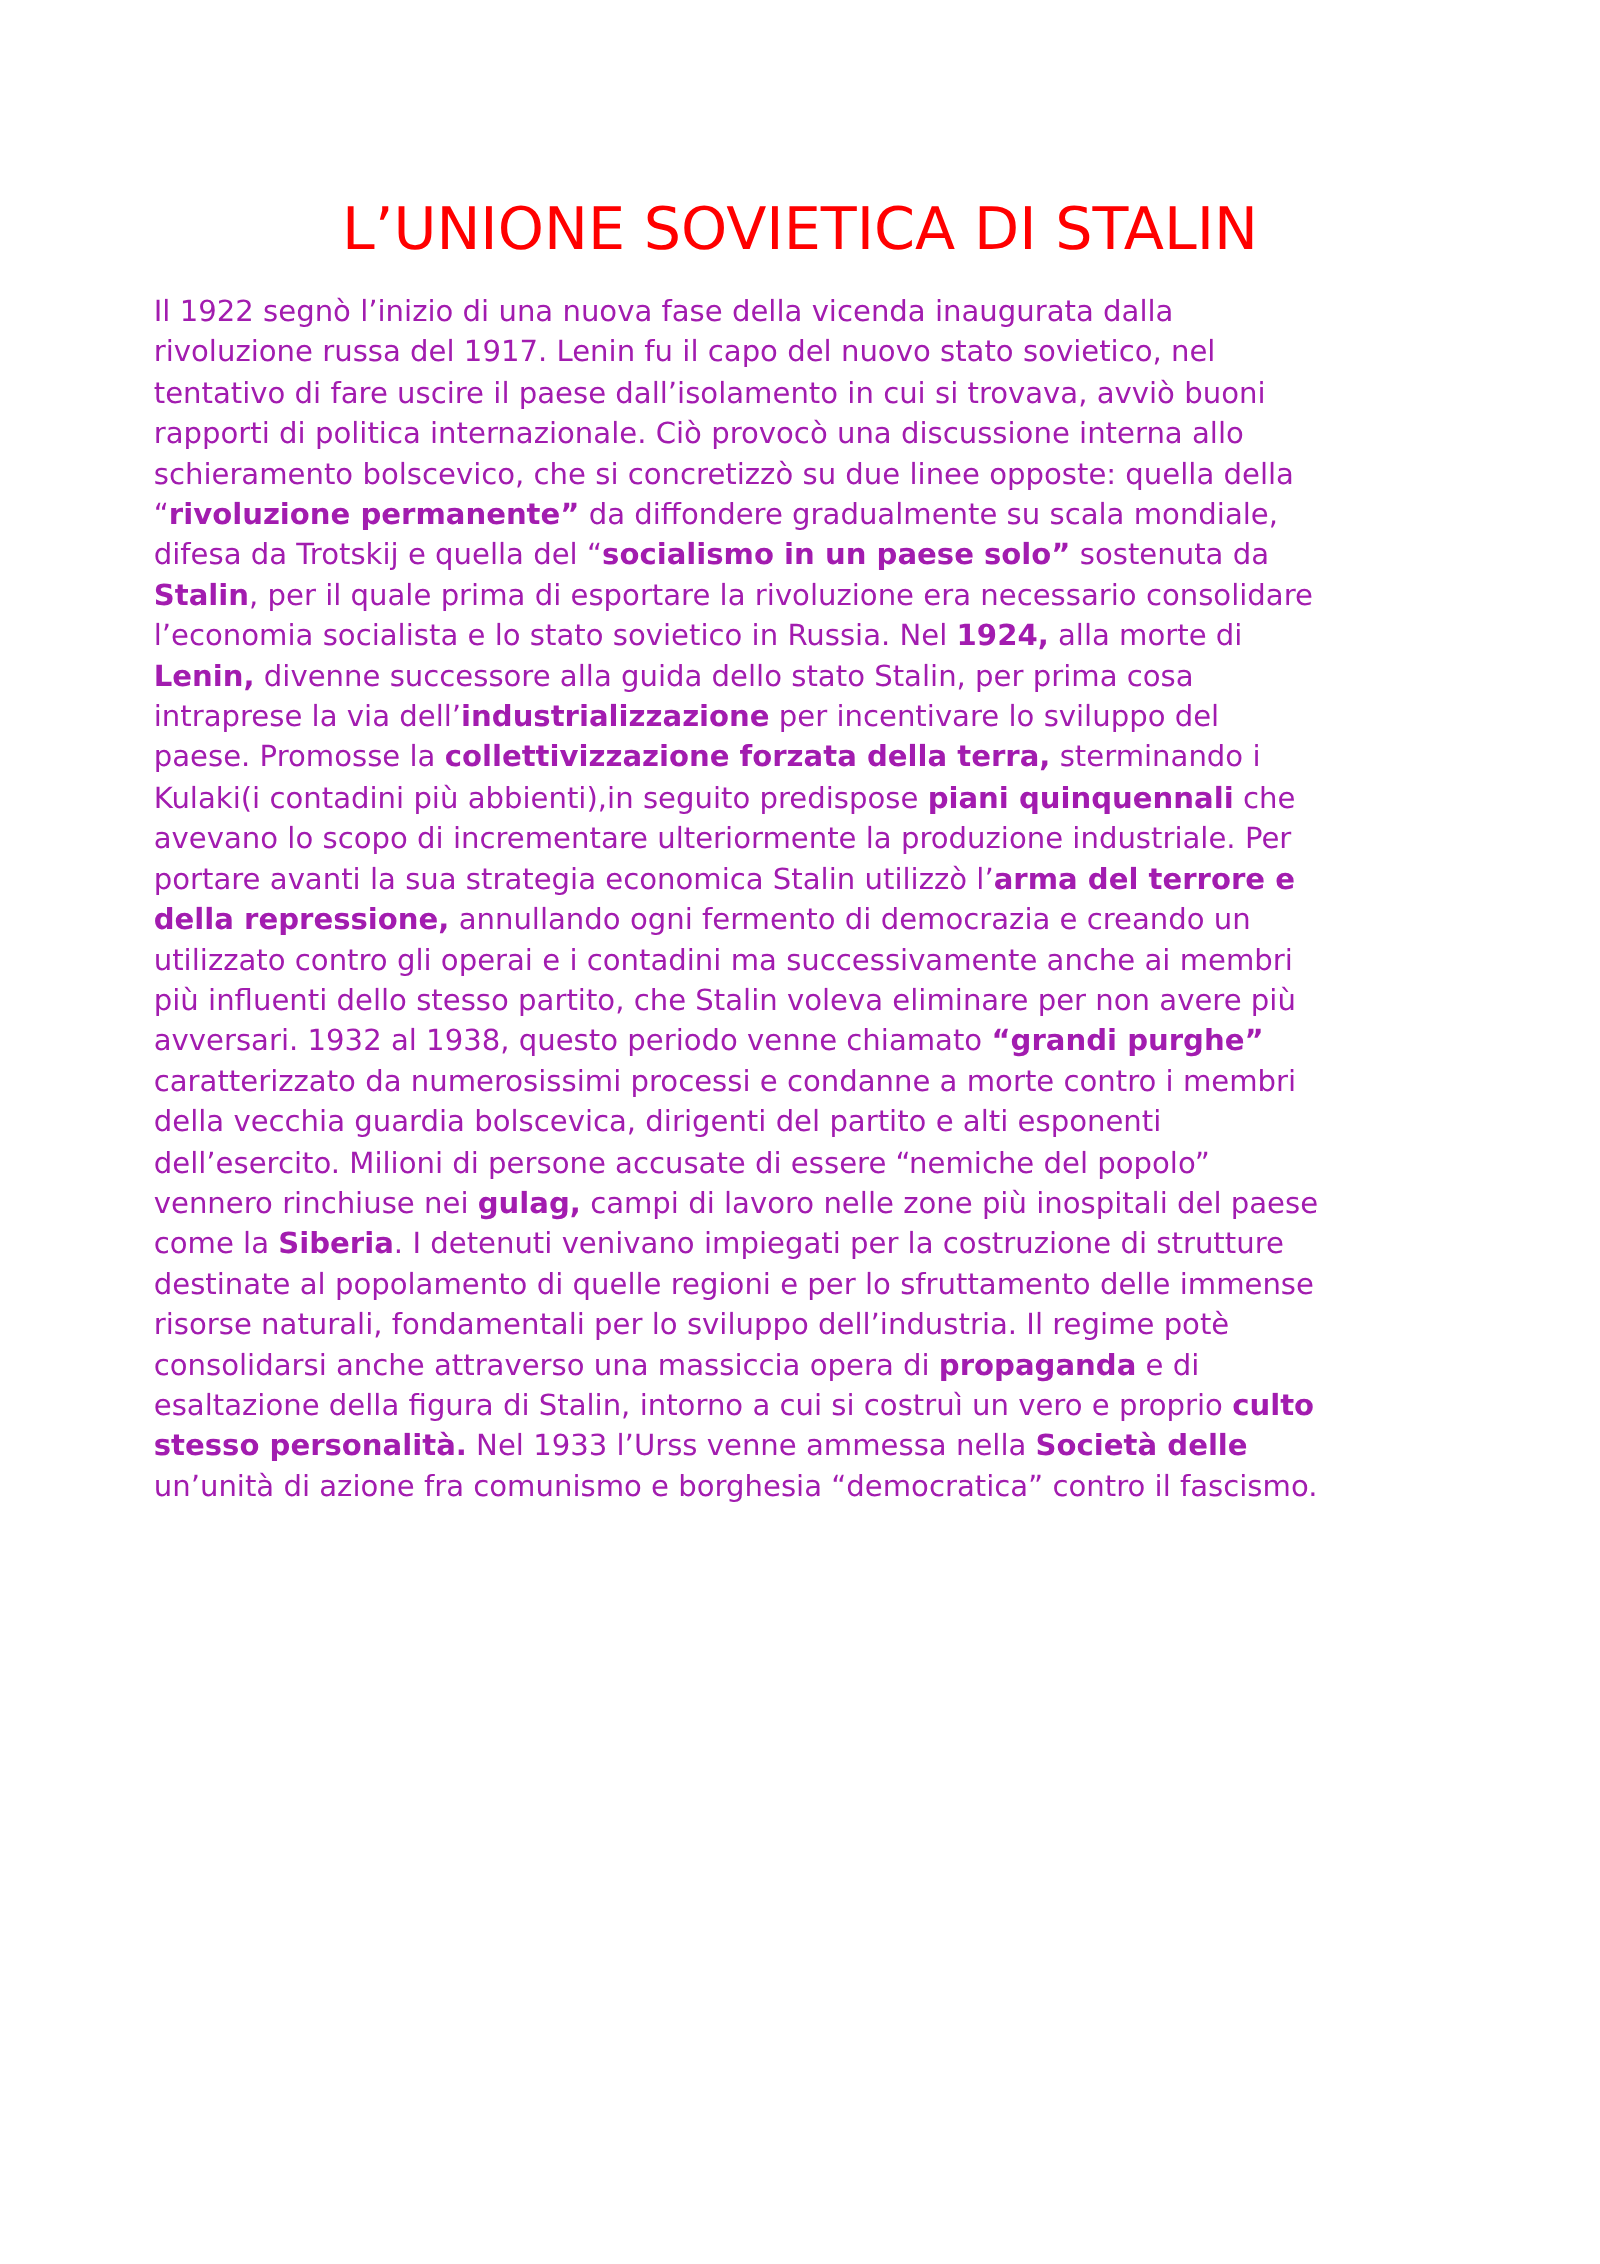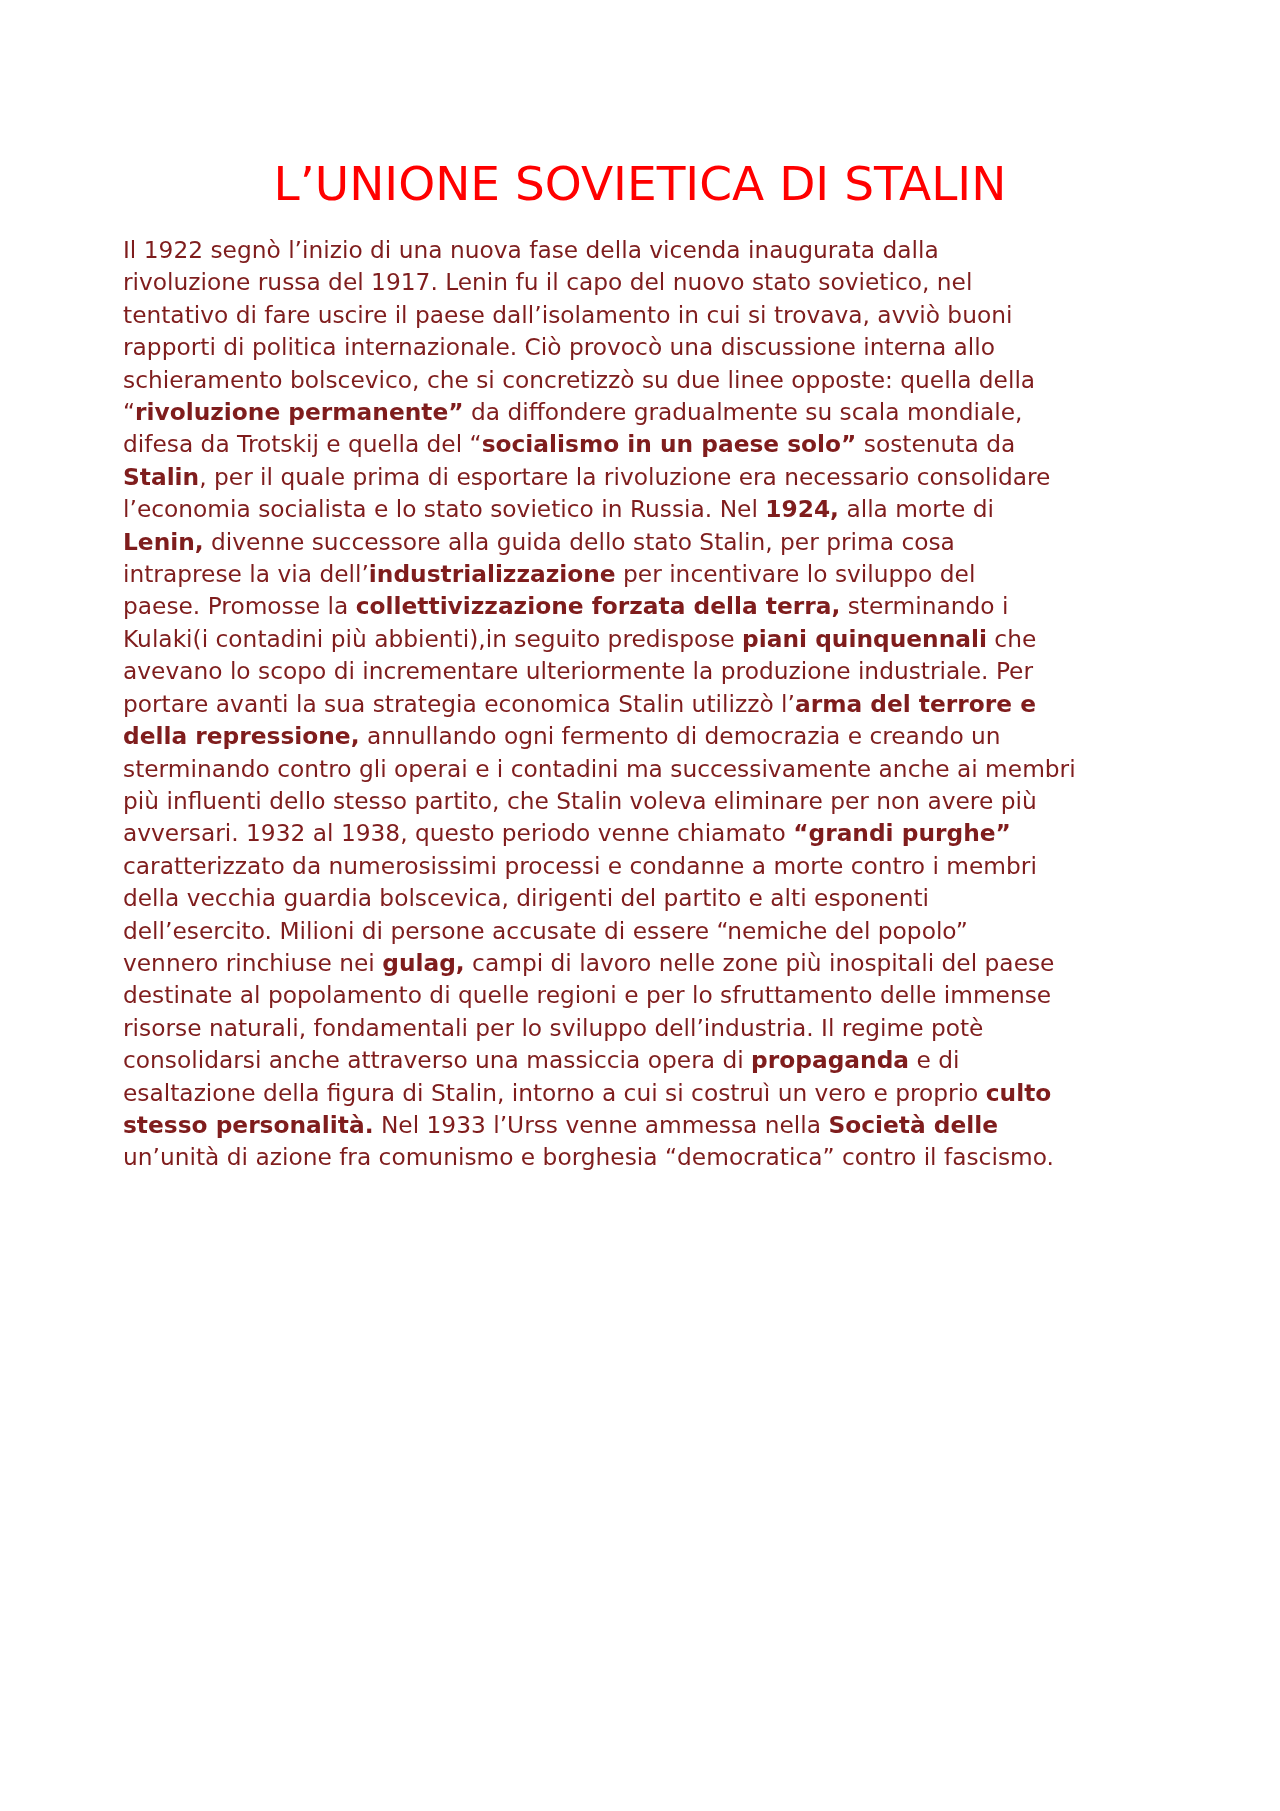--- a/index.html
+++ b/index.html
@@ -5,21 +5,21 @@
   html, body { margin: 0; padding: 0; background: #ffffff; }
   body { width: 1280px; height: 1811px; position: relative; overflow: hidden; }
   .page { position: absolute; left: 0; top: 0; width: 1036px; height: 1811px; background: #ffffff; }
   .title {
     position: absolute; left: 0; top: 154px; width: 1280px; text-align: center;
     font-family: "DejaVu Sans", sans-serif; font-size: 47px; color: #ff0000;
     line-height: 60px; letter-spacing: 0px; margin: 0; font-weight: normal;
   }
   .body-text {
     position: absolute; left: 123px; top: 234px; width: 1080px;
-    font-family: "DejaVu Sans", sans-serif; font-size: 23.3px; color: #7f1d1d;
+    font-family: "DejaVu Sans", sans-serif; font-size: 23.3px; color: #a21caf;
     line-height: 32.4px; margin: 0;
   }
   .line { display: block; white-space: nowrap; }
   b { font-weight: bold; }
 </style>
 </head>
 <body>
 
 <div class="page">
   <h1 class="title">L’UNIONE SOVIETICA DI STALIN</h1>
@@ -33,27 +33,28 @@
       <span class="line"><span>difesa da Trotskij e quella del “</span><b>socialismo in un paese solo”</b><span> sostenuta da</span></span>
       <span class="line"><b>Stalin</b><span>, per il quale prima di esportare la rivoluzione era necessario consolidare</span></span>
       <span class="line"><span>l’economia socialista e lo stato sovietico in Russia. Nel </span><b>1924,</b><span> alla morte di</span></span>
       <span class="line"><b>Lenin,</b><span> divenne successore alla guida dello stato Stalin, per prima cosa</span></span>
       <span class="line"><span>intraprese la via dell’</span><b>industrializzazione</b><span> per incentivare lo sviluppo del</span></span>
       <span class="line"><span>paese. Promosse la </span><b>collettivizzazione forzata della terra,</b><span> sterminando i</span></span>
       <span class="line"><span>Kulaki(i contadini più abbienti),in seguito predispose </span><b>piani quinquennali</b><span> che</span></span>
       <span class="line"><span>avevano lo scopo di incrementare ulteriormente la produzione industriale. Per</span></span>
       <span class="line"><span>portare avanti la sua strategia economica Stalin utilizzò l’</span><b>arma del terrore e</b></span>
       <span class="line"><b>della repressione,</b><span> annullando ogni fermento di democrazia e creando un</span></span>
-      <span class="line"><span>sterminando contro gli operai e i contadini ma successivamente anche ai membri</span></span>
+      <span class="line"><span>utilizzato contro gli operai e i contadini ma successivamente anche ai membri</span></span>
       <span class="line"><span>più influenti dello stesso partito, che Stalin voleva eliminare per non avere più</span></span>
       <span class="line"><span>avversari. 1932 al 1938, questo periodo venne chiamato </span><b>“grandi purghe”</b></span>
       <span class="line"><span>caratterizzato da numerosissimi processi e condanne a morte contro i membri</span></span>
       <span class="line"><span>della vecchia guardia bolscevica, dirigenti del partito e alti esponenti</span></span>
       <span class="line"><span>dell’esercito. Milioni di persone accusate di essere “nemiche del popolo”</span></span>
       <span class="line"><span>vennero rinchiuse nei </span><b>gulag,</b><span> campi di lavoro nelle zone più inospitali del paese</span></span>
+      <span class="line"><span>come la </span><b>Siberia</b><span>. I detenuti venivano impiegati per la costruzione di strutture</span></span>
       <span class="line"><span>destinate al popolamento di quelle regioni e per lo sfruttamento delle immense</span></span>
       <span class="line"><span>risorse naturali, fondamentali per lo sviluppo dell’industria. Il regime potè</span></span>
       <span class="line"><span>consolidarsi anche attraverso una massiccia opera di </span><b>propaganda</b><span> e di</span></span>
       <span class="line"><span>esaltazione della figura di Stalin, intorno a cui si costruì un vero e proprio </span><b>culto</b></span>
       <span class="line"><b>stesso personalità.</b><span> Nel 1933 l’Urss venne ammessa nella </span><b>Società delle</b></span>
       <span class="line"><span>un’unità di azione fra comunismo e borghesia “democratica” contro il fascismo.</span></span>
     </p>
 </div>
 
 </body></html>

